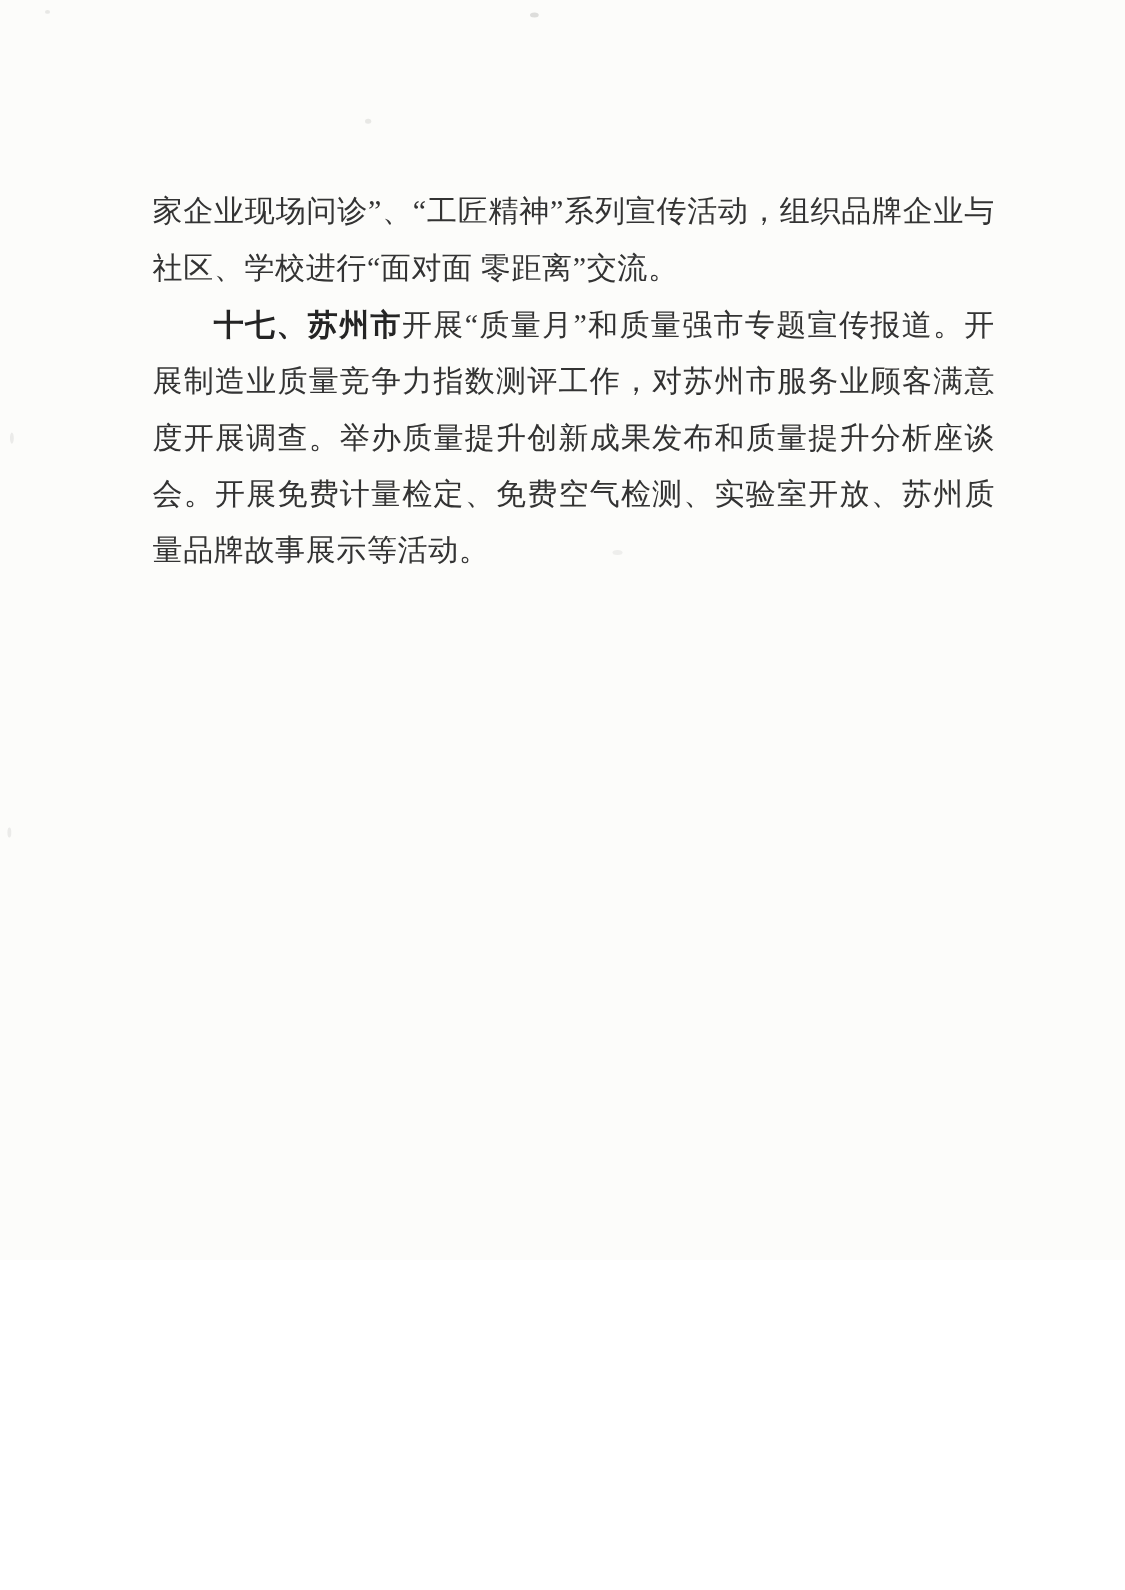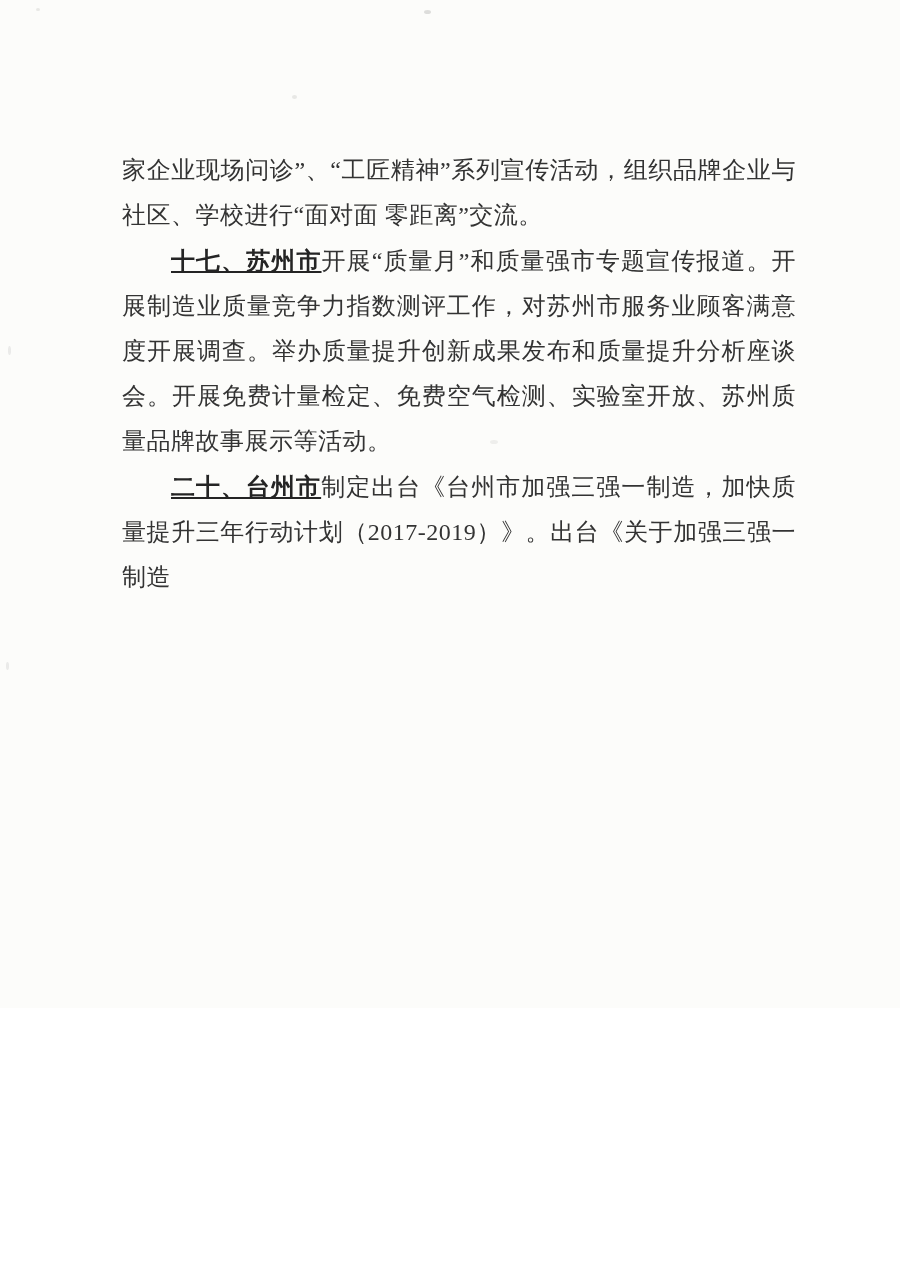--- a/index.html
+++ b/index.html
@@ -34,21 +34,20 @@
     margin: 0;
     font-weight: normal;
   }
   .para.indent {
     text-indent: 49px;
   }
   .para .lead {
     font-family: "Liberation Sans", sans-serif;
     font-weight: 700;
     color: #242424;
-    text-decoration: underline;
   }
   .page-number {
     position: absolute;
     top: 1144px;
     left: 690px;
     width: 120px;
     text-align: center;
     font-size: 22px;
     line-height: 26px;
     color: #0369a1;
@@ -69,21 +68,20 @@
   .speck.s5 { left: 6px;   top: 662px; width: 3px; height: 8px; opacity: 0.25; }
   .speck.s6 { left: 490px; top: 440px; width: 8px; height: 4px; opacity: 0.2; }
 </style>
 </head>
 <body>
 
 <div class="page">
   <div class="content">
       <p class="para"><span>家企业现场问诊”、“工匠精神”系列宣传活动，组织品牌企业与社区、学校进行“面对面 零距离”交流。</span></p>
       <p class="para indent"><span class="lead">十七、苏州市</span><span>开展“质量月”和质量强市专题宣传报道。开展制造业质量竞争力指数测评工作，对苏州市服务业顾客满意度开展调查。举办质量提升创新成果发布和质量提升分析座谈会。开展免费计量检定、免费空气检测、实验室开放、苏州质量品牌故事展示等活动。</span></p>
-      <p class="para indent"><span class="lead">二十、台州市</span><span>制定出台《台州市加强三强一制造，加快质量提升三年行动计划（2017-2019）》。出台《关于加强三强一制造</span></p>
     </div>
   <div class="page-number">— 33 —</div>
   <div class="speck s1"></div>
   <div class="speck s2"></div>
   <div class="speck s3"></div>
   <div class="speck s4"></div>
   <div class="speck s5"></div>
   <div class="speck s6"></div>
 </div>
 

